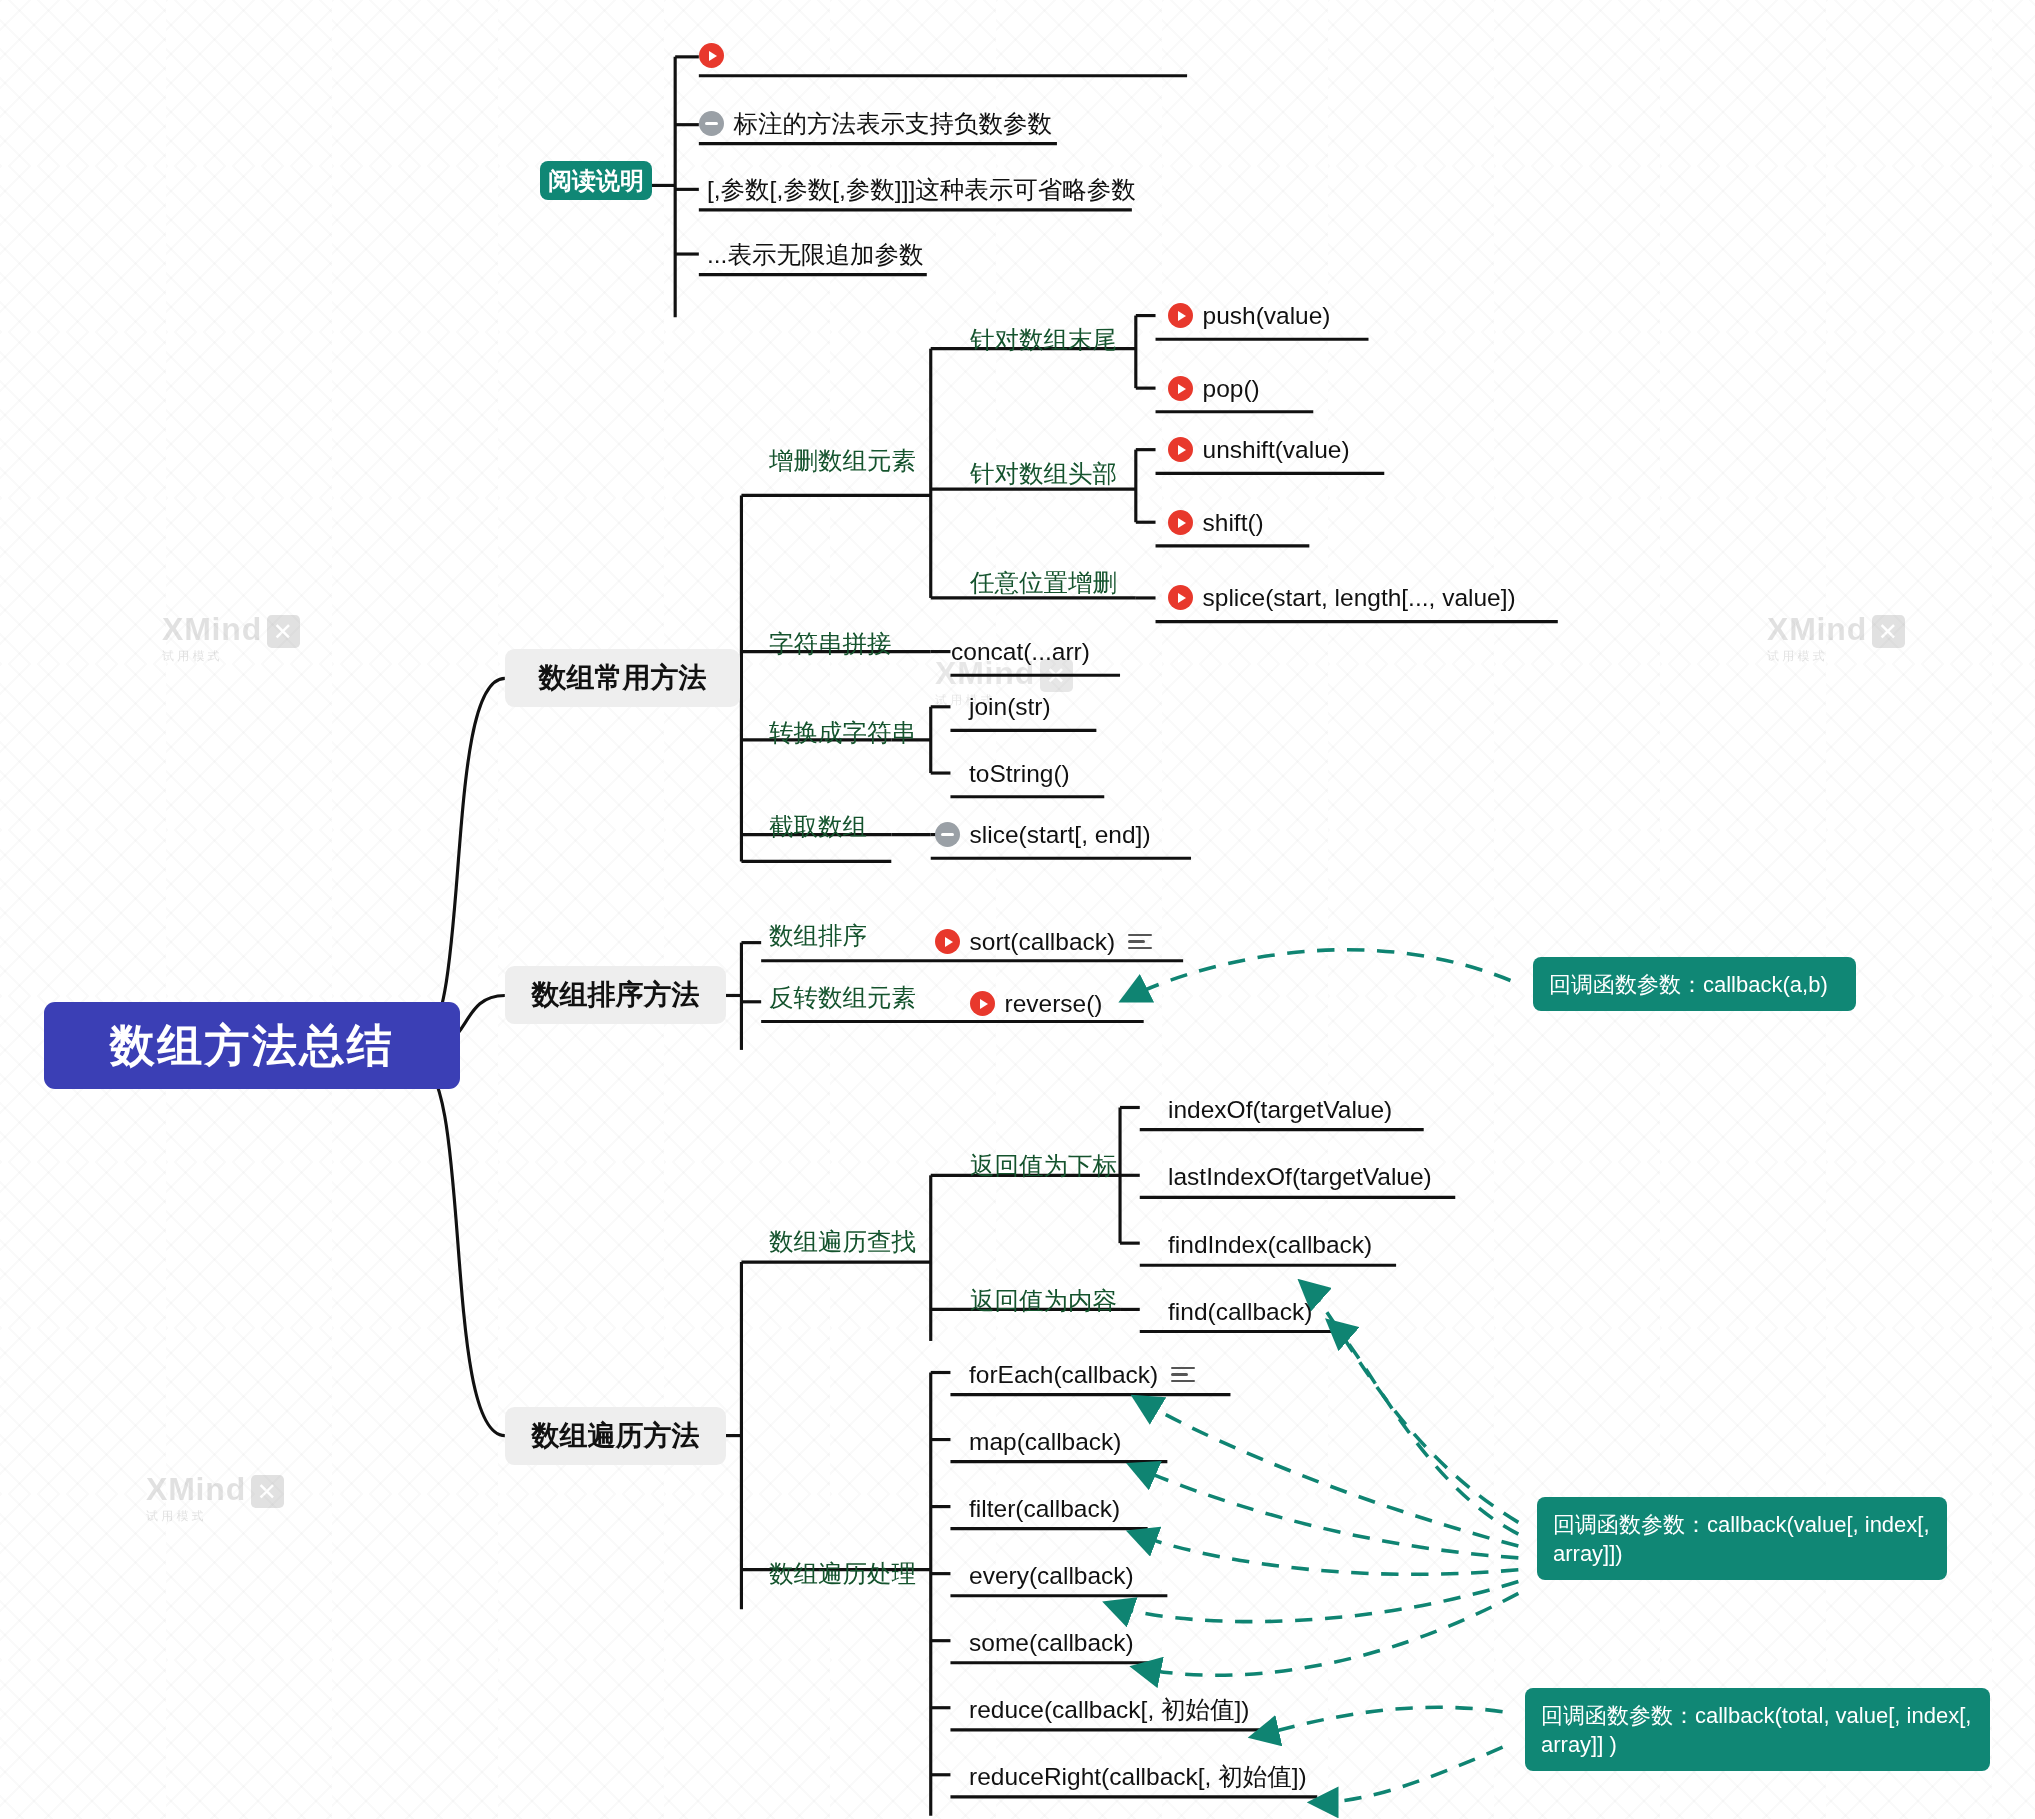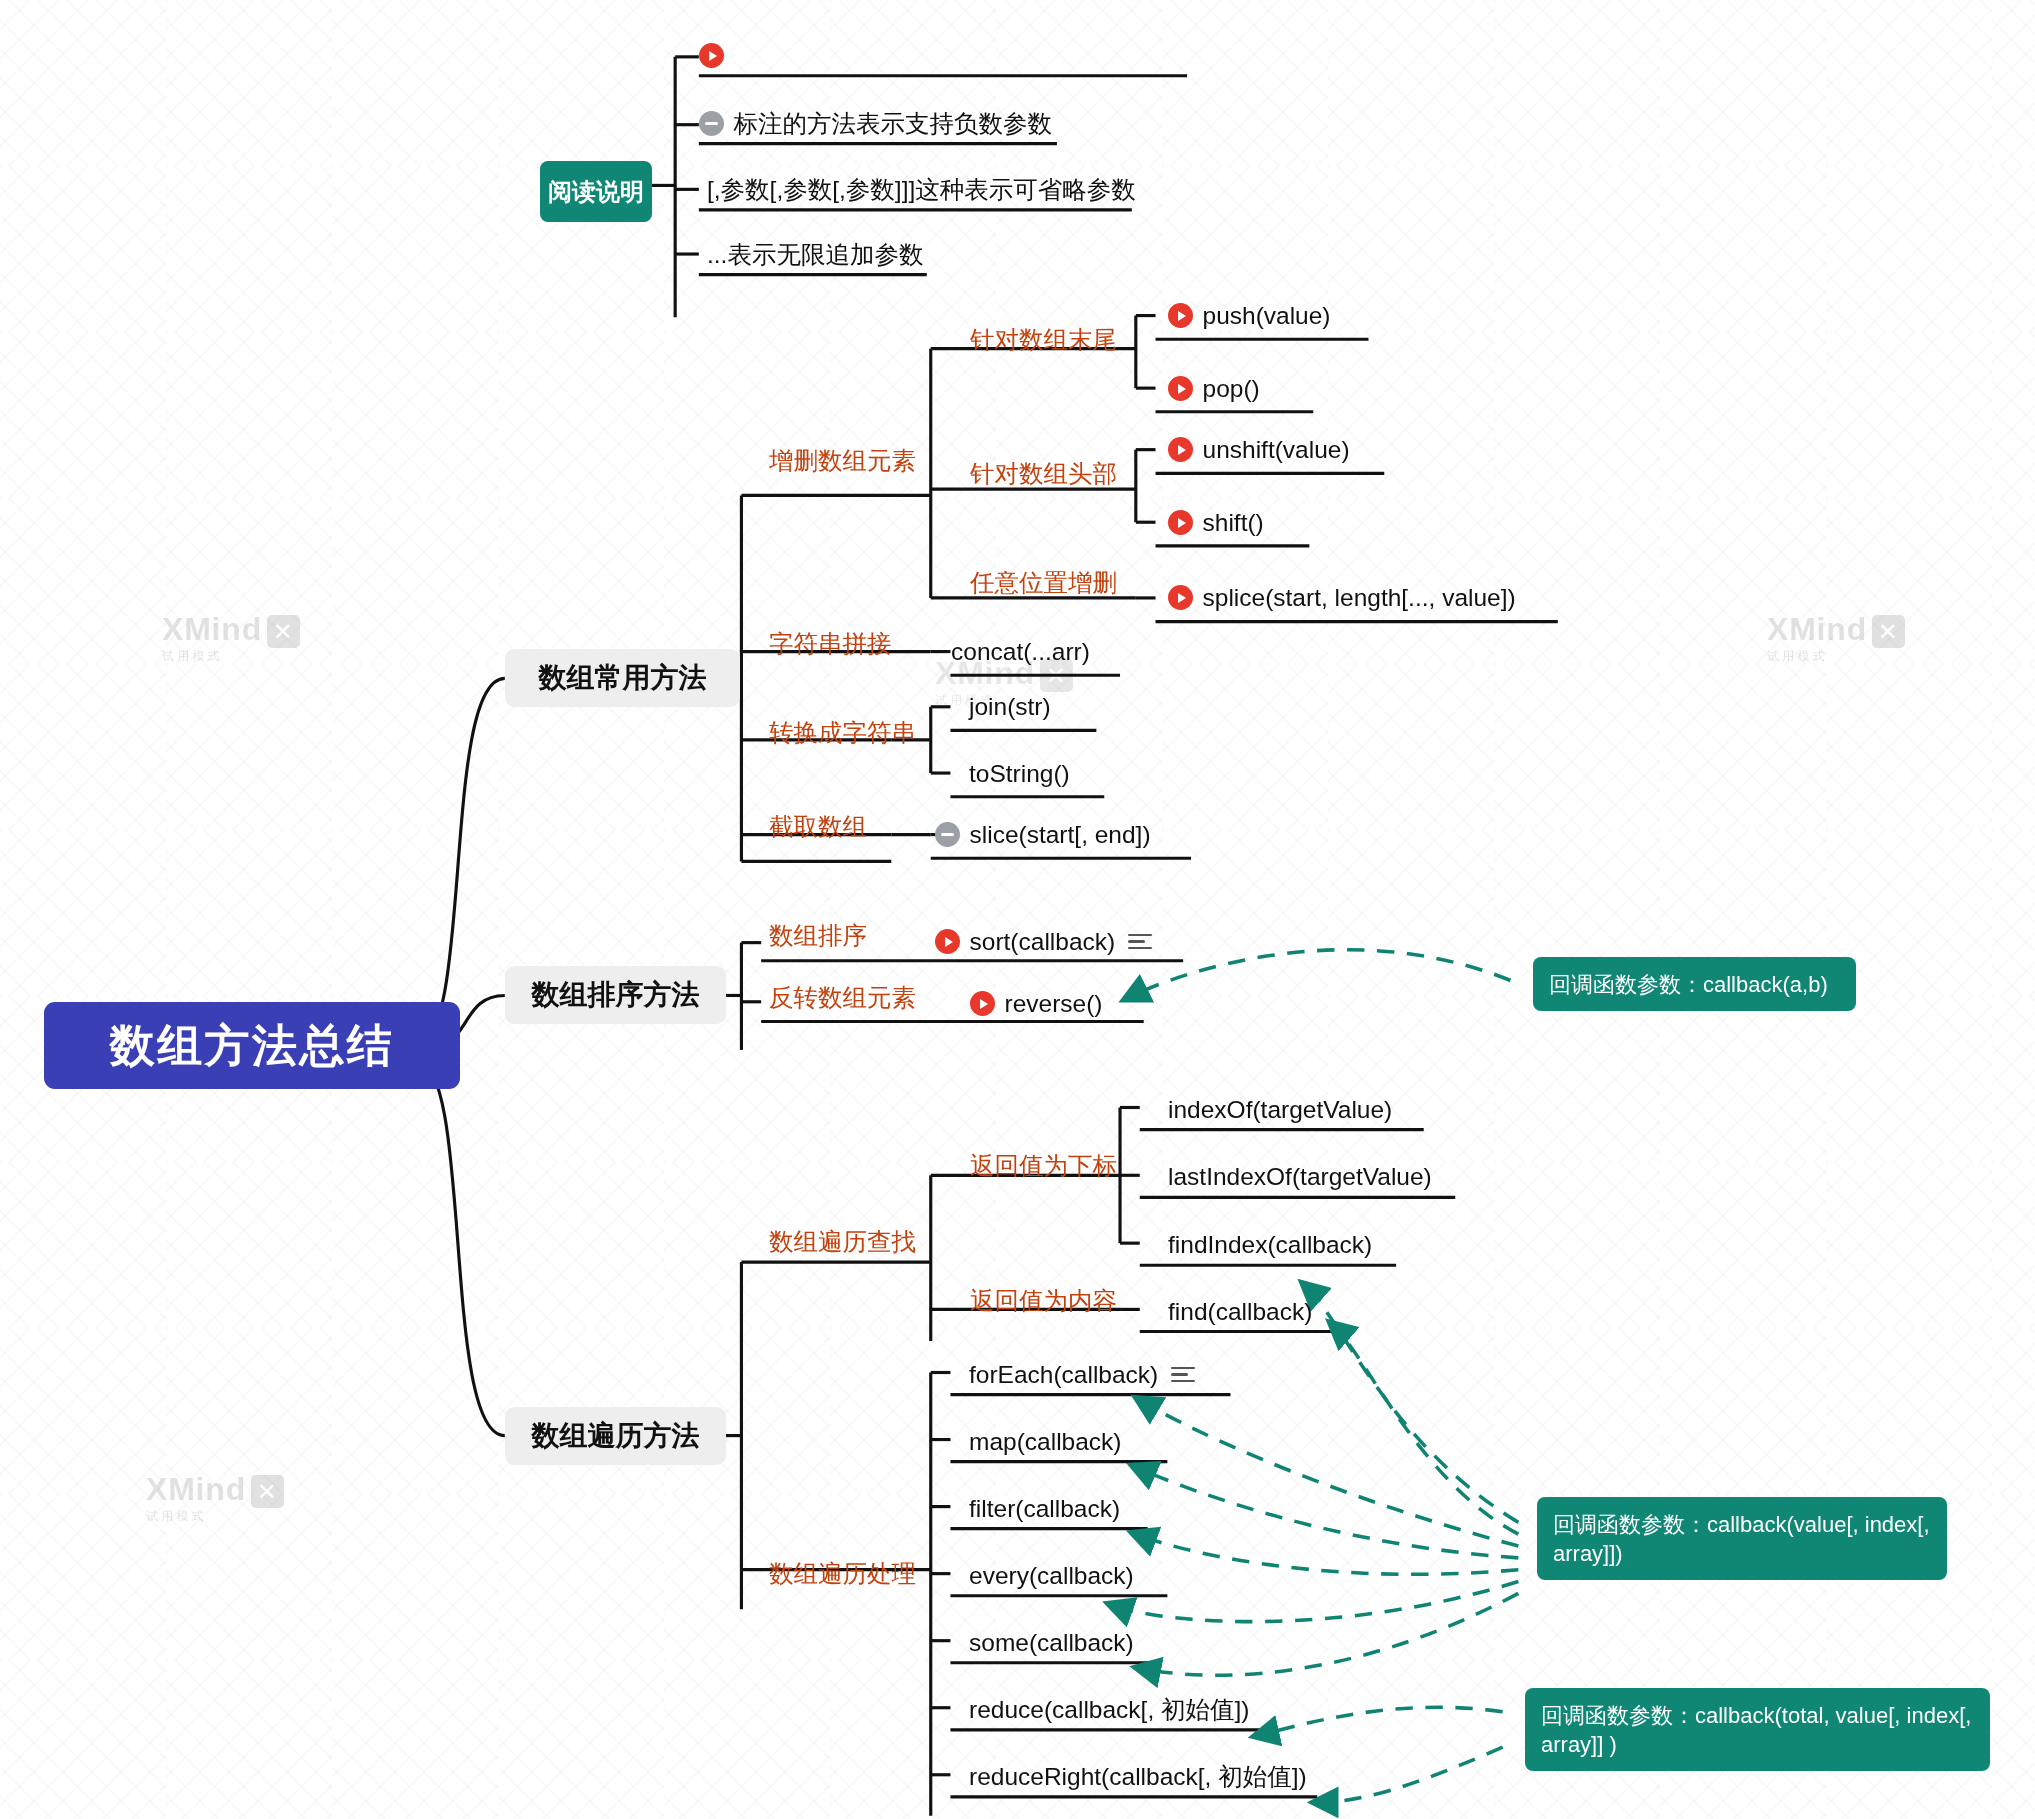--- a/index.html
+++ b/index.html
@@ -35,27 +35,27 @@
   .cat{
     background:#eeeeee;border-radius:9.5px;color:#111;
     font-size:28px;font-weight:bold;
     display:flex;align-items:center;justify-content:center;
     height:58px;
   }
   .teal{
     background:#108775;border-radius:8px;color:#fff;
     font-size:24px;font-weight:bold;
     display:flex;align-items:center;justify-content:center;
-    height:61px;
+    height:39px;
   }
   .leaf{
     font-size:24.5px;color:#111;display:flex;align-items:center;height:41px;
   }
   .mid{
-    font-size:24.5px;color:#c2410c;display:flex;align-items:center;height:41px;text-align:right;
+    font-size:24.5px;color:#14532d;display:flex;align-items:center;height:41px;text-align:right;
   }
   .note{
     background:#108775;color:#fff;border-radius:8px;
     font-size:22px;line-height:1.32;
     padding:12.6px 16px;white-space:normal;box-sizing:border-box;margin-left:22px;
   }
   .mark{
     display:inline-flex;align-items:center;justify-content:center;
     width:25px;height:25px;border-radius:50%;margin-right:9.5px;flex:0 0 auto;
   }

